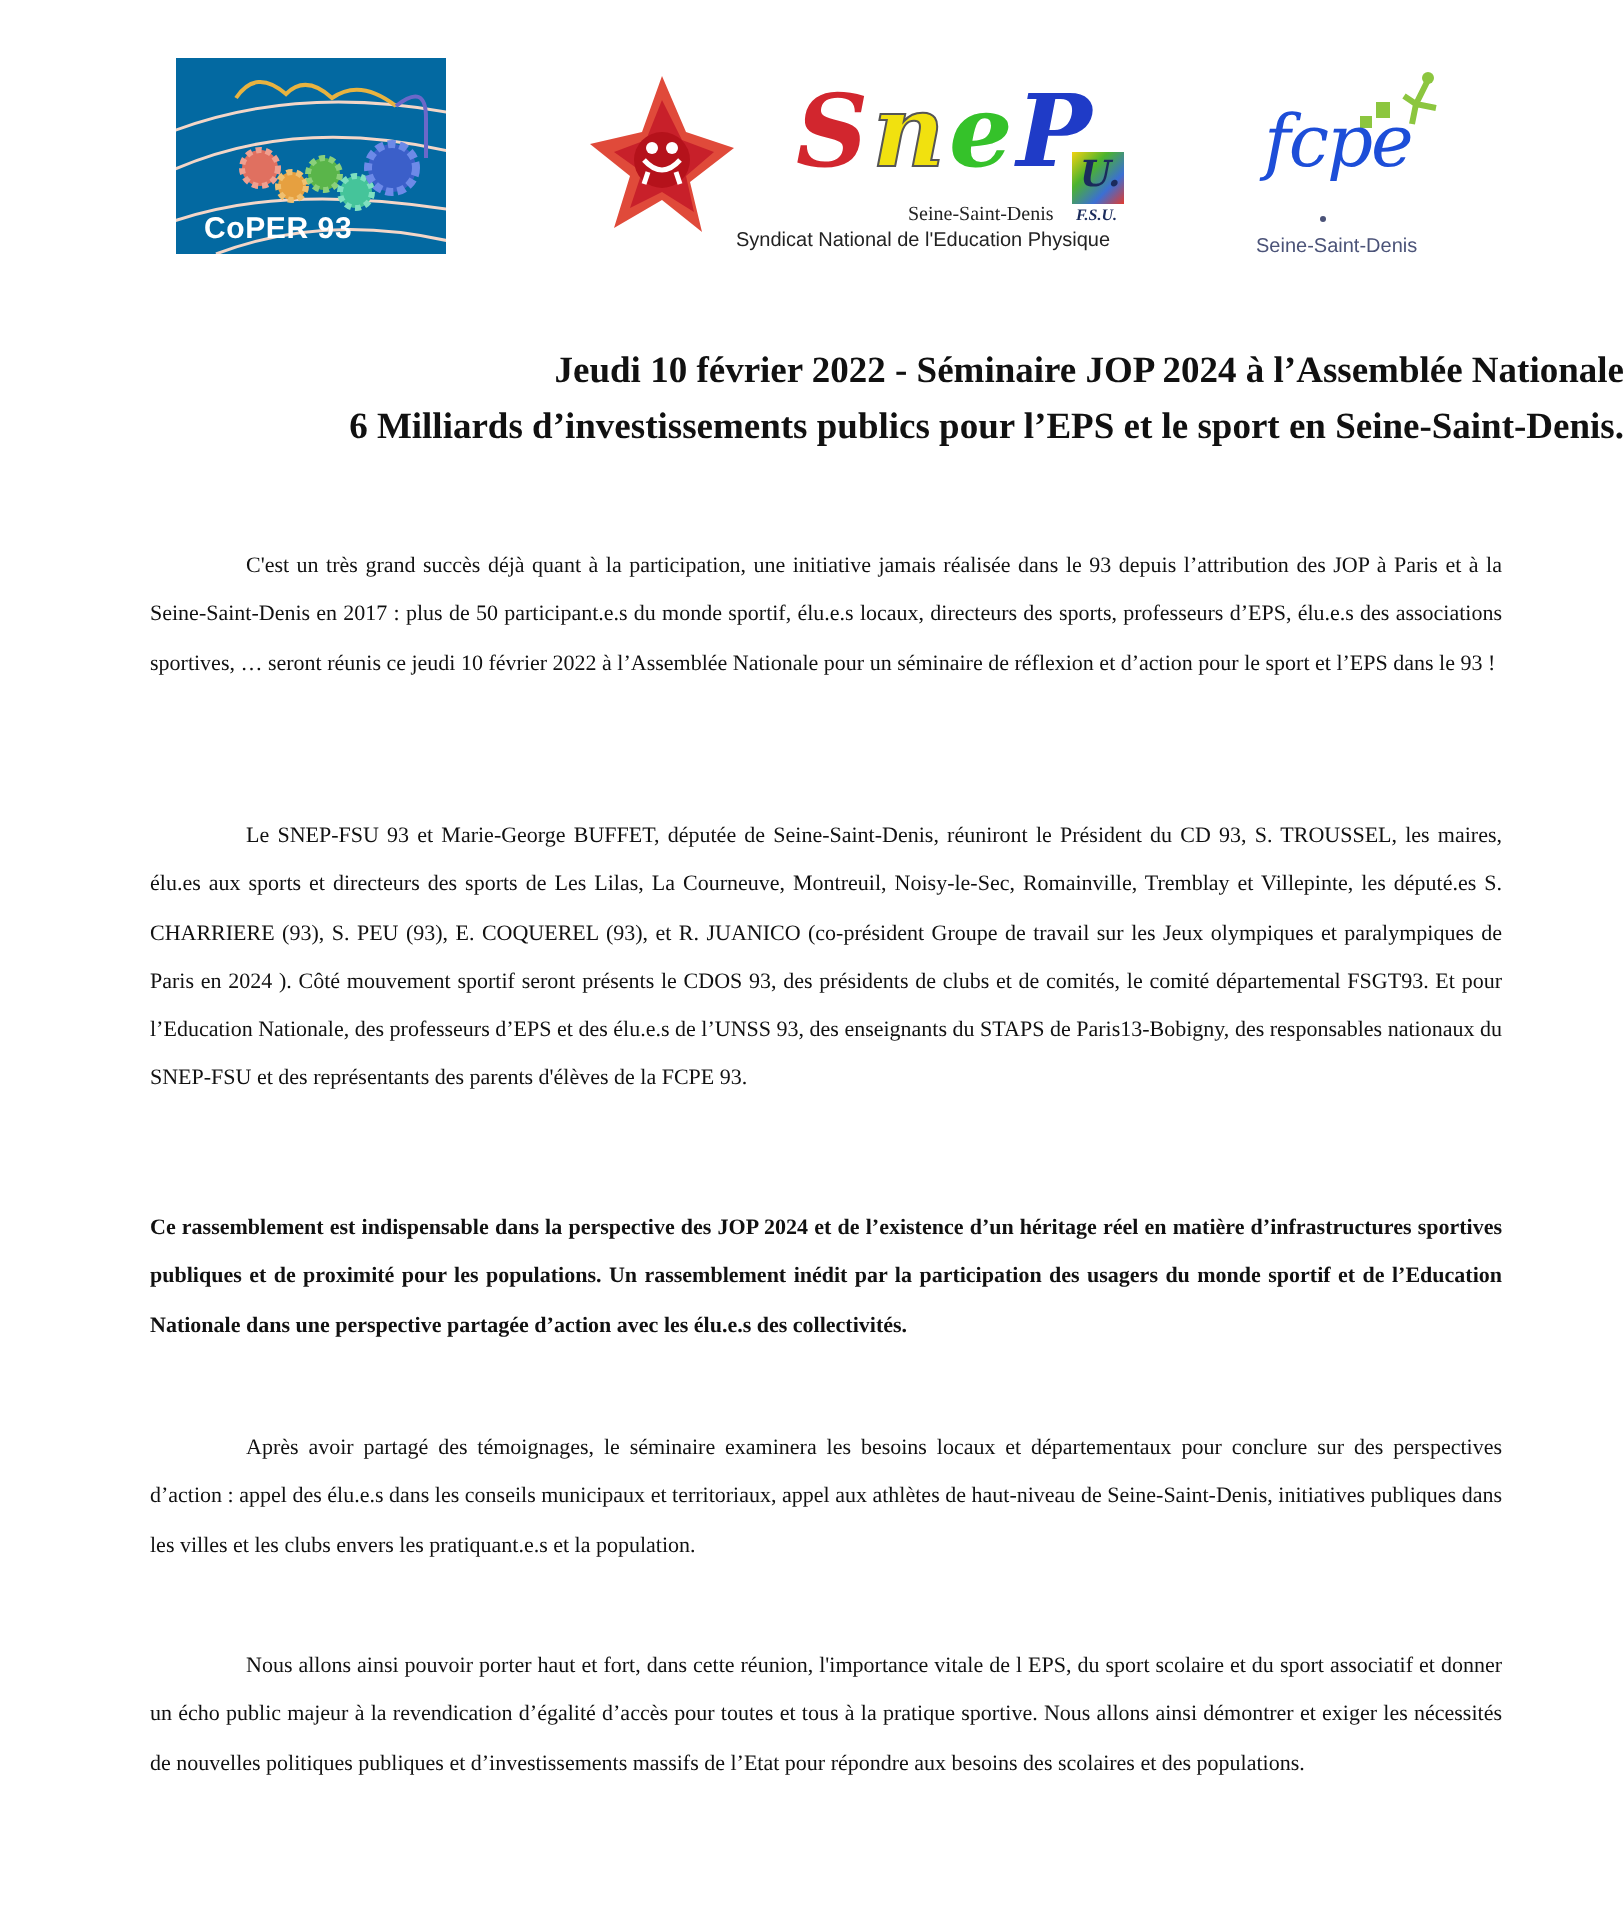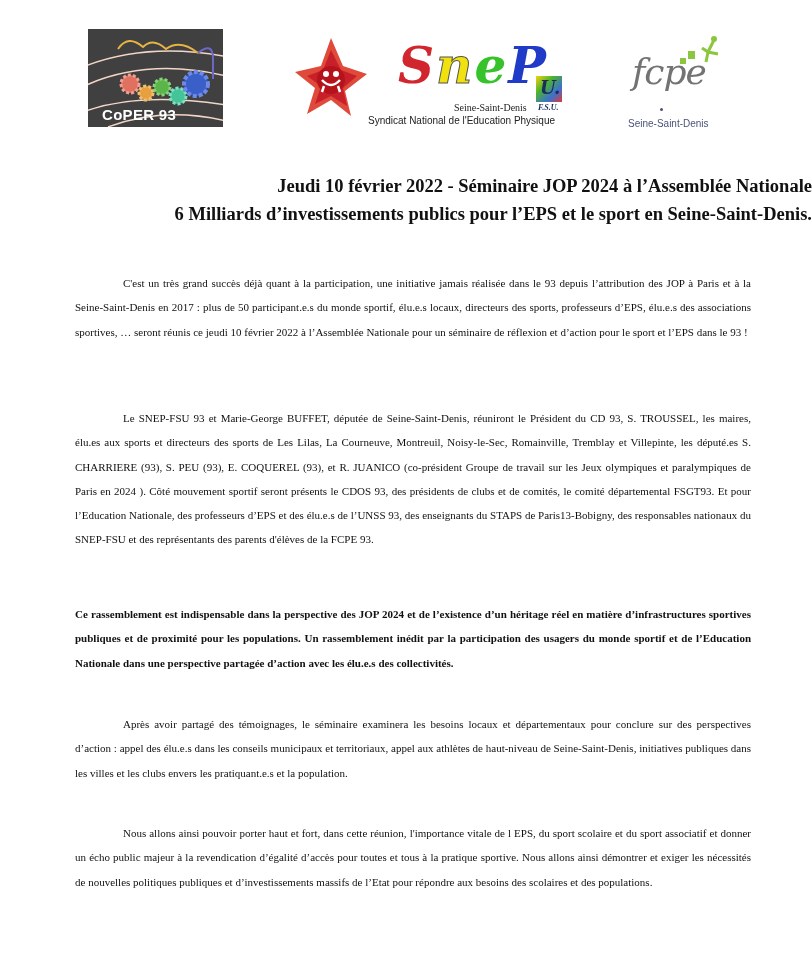--- a/index.html
+++ b/index.html
@@ -1,32 +1,32 @@
 <!DOCTYPE html>
 <html><head>
 <meta charset="utf-8">
 <style>
   html, body { margin: 0; padding: 0; background: #ffffff; }
   body { width: 812px; height: 960px; overflow: hidden; position: relative; font-family: "Liberation Serif", serif; color: #111; }
-  .logo-coper { position: absolute; left: 88px; top: 29px; width: 135px; height: 98px; background: #404040; overflow: hidden; }
+  .logo-coper { position: absolute; left: 88px; top: 29px; width: 135px; height: 98px; background: #0369a1; overflow: hidden; }
   .logo-coper svg { position: absolute; left: 0; top: 0; }
   .coper-text { position: absolute; left: 14px; bottom: 4px; color: #fff; font-family: "Liberation Sans", sans-serif; font-weight: bold; font-size: 15px; letter-spacing: 0.3px; }
   .logo-snep { position: absolute; left: 295px; top: 36px; width: 300px; height: 92px; }
   .snep-word { position: absolute; left: 70px; top: 0px; font-family: "DejaVu Serif", serif; font-style: italic; font-weight: bold; font-size: 50px; letter-spacing: 2px; line-height: 60px; margin-left: 33px; }
   .snep-word .s { color: #d2262e; }
   .snep-word .n { color: #f1e10f; -webkit-text-stroke: 1px #555; }
   .snep-word .e { color: #35c22a; }
   .snep-word .p { color: #1f3bc7; }
   .snep-fsu-box { position: absolute; left: 241px; top: 40px; width: 26px; height: 26px; background: linear-gradient(135deg,#f3d30f 0%,#4bb32e 35%,#3b6fd3 70%,#e23b2f 100%); }
   .snep-fsu-box span { position:absolute; left:4px; top:1px; font-family:"DejaVu Serif",serif; font-weight:bold; font-style:italic; font-size:18px; color:#1b2b5c; }
   .snep-fsu-label { position: absolute; left: 243px; top: 67px; font-size: 8px; font-style: italic; font-weight: bold; color: #1b2b5c; font-family: "Liberation Serif", serif; }
   .snep-ssd { position: absolute; left: 159px; top: 66px; font-size: 10px; color: #222; font-family: "Liberation Serif", serif; }
   .snep-tagline { position: absolute; left: 73px; top: 79px; font-size: 10px; color: #222; font-family: "Liberation Sans", sans-serif; text-align: center; }
   .logo-fcpe { position: absolute; left: 622px; top: 38px; width: 110px; height: 95px; }
-  .fcpe-word { position: absolute; left: 10px; top: 12px; font-family: "DejaVu Serif", serif; font-style: italic; font-size: 36px; color: #737373; line-height: 44px; letter-spacing: -1px; }
+  .fcpe-word { position: absolute; left: 10px; top: 12px; font-family: "DejaVu Serif", serif; font-style: italic; font-size: 36px; color: #1d4ed8; line-height: 44px; letter-spacing: -1px; }
   .fcpe-ssd { position: absolute; left: 6px; top: 80px; font-family: "Liberation Sans", sans-serif; font-size: 10px; color: #4b5378; }
   .headline { position: absolute; left: 0; width: 812px; text-align: right; font-weight: bold; font-size: 18.5px; color: #111; }
   .h1 { top: 176px; }
   .h2 { top: 204px; }
   .para { position: absolute; left: 75px; width: 676px; font-size: 11px; line-height: 24.3px; text-align: justify; text-indent: 48px; }
   .para.bold { font-weight: bold; text-indent: 0; }
   #p1 { top: 271px; }
   #p2 { top: 406px; }
   #p3 { top: 602px; }
   #p4 { top: 712px; }

